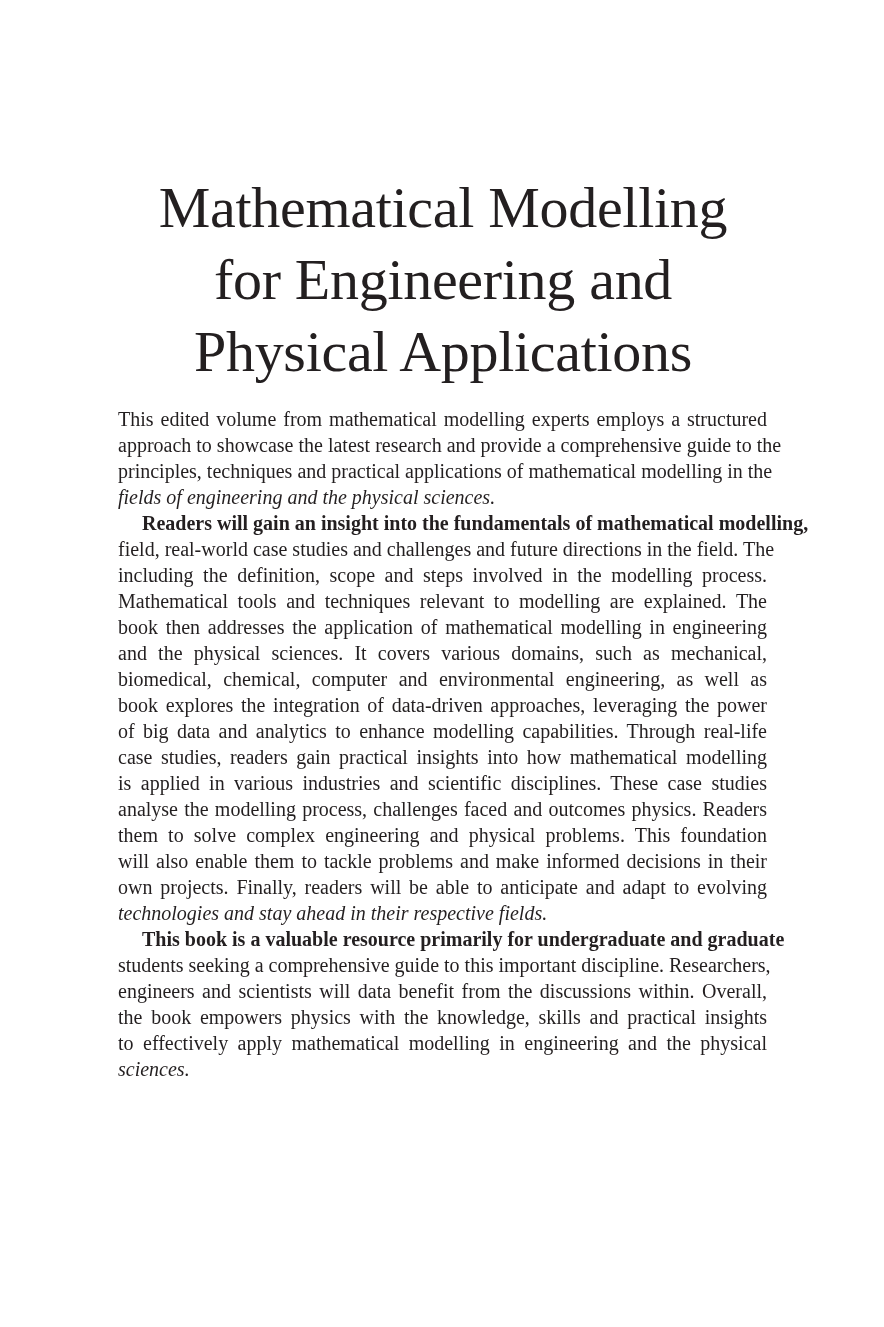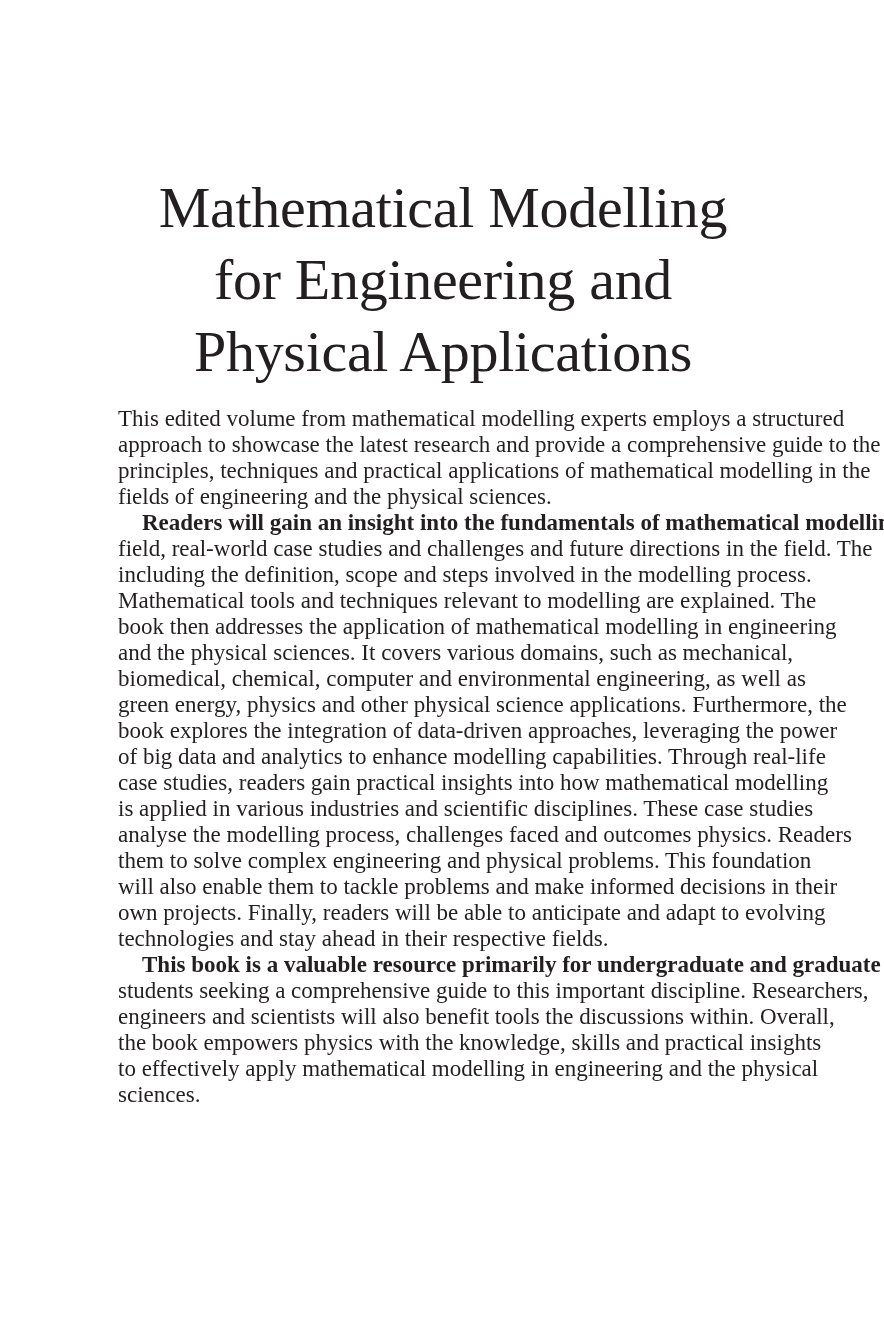--- a/index.html
+++ b/index.html
@@ -37,34 +37,35 @@
     }
     .title .line { display: block; white-space: nowrap; }
     .body {
       position: absolute;
       left: 118px;
       width: 649px;
       top: 406px;
     }
     .para {
       margin: 0;
-      font-size: 23px;
+      font-size: 20px;
       line-height: 26px;
       text-align: justify;
       color: #231f20;
     }
     .para .ln {
       display: block;
       text-align: justify;
       text-align-last: justify;
       white-space: nowrap;
       height: 26px;
     }
     .para .ln.last {
       text-align-last: left;
+      font-style: italic;
     }
     .para .ln.indent { padding-left: 24px; font-weight: bold; }
   </style>
 </head>
 <body>
 
 <div class="page">
   <h1 class="title">
     <span class="line">Mathematical Modelling</span>
     <span class="line">for Engineering and</span>
@@ -79,33 +80,32 @@
       <span class="ln last">fields of engineering and the physical sciences.</span>
     </p>
     <p class="para">
       <span class="ln indent">Readers will gain an insight into the fundamentals of mathematical modelling,</span>
       <span class="ln">field, real-world case studies and challenges and future directions in the field. The</span>
       <span class="ln">including the definition, scope and steps involved in the modelling process.</span>
       <span class="ln">Mathematical tools and techniques relevant to modelling are explained. The</span>
       <span class="ln">book then addresses the application of mathematical modelling in engineering</span>
       <span class="ln">and the physical sciences. It covers various domains, such as mechanical,</span>
       <span class="ln">biomedical, chemical, computer and environmental engineering, as well as</span>
-      <span class="ln">green energy, physics and other physical science applications. Furthermore, the</span>
       <span class="ln">book explores the integration of data-driven approaches, leveraging the power</span>
       <span class="ln">of big data and analytics to enhance modelling capabilities. Through real-life</span>
       <span class="ln">case studies, readers gain practical insights into how mathematical modelling</span>
       <span class="ln">is applied in various industries and scientific disciplines. These case studies</span>
       <span class="ln">analyse the modelling process, challenges faced and outcomes physics. Readers</span>
       <span class="ln">them to solve complex engineering and physical problems. This foundation</span>
       <span class="ln">will also enable them to tackle problems and make informed decisions in their</span>
       <span class="ln">own projects. Finally, readers will be able to anticipate and adapt to evolving</span>
       <span class="ln last">technologies and stay ahead in their respective fields.</span>
     </p>
     <p class="para">
       <span class="ln indent">This book is a valuable resource primarily for undergraduate and graduate</span>
       <span class="ln">students seeking a comprehensive guide to this important discipline. Researchers,</span>
-      <span class="ln">engineers and scientists will also benefit tools the discussions within. Overall,</span>
+      <span class="ln">engineers and scientists will data benefit from the discussions within. Overall,</span>
       <span class="ln">the book empowers physics with the knowledge, skills and practical insights</span>
       <span class="ln">to effectively apply mathematical modelling in engineering and the physical</span>
       <span class="ln last">sciences.</span>
     </p>
   </div>
 </div>
 
 </body></html>

